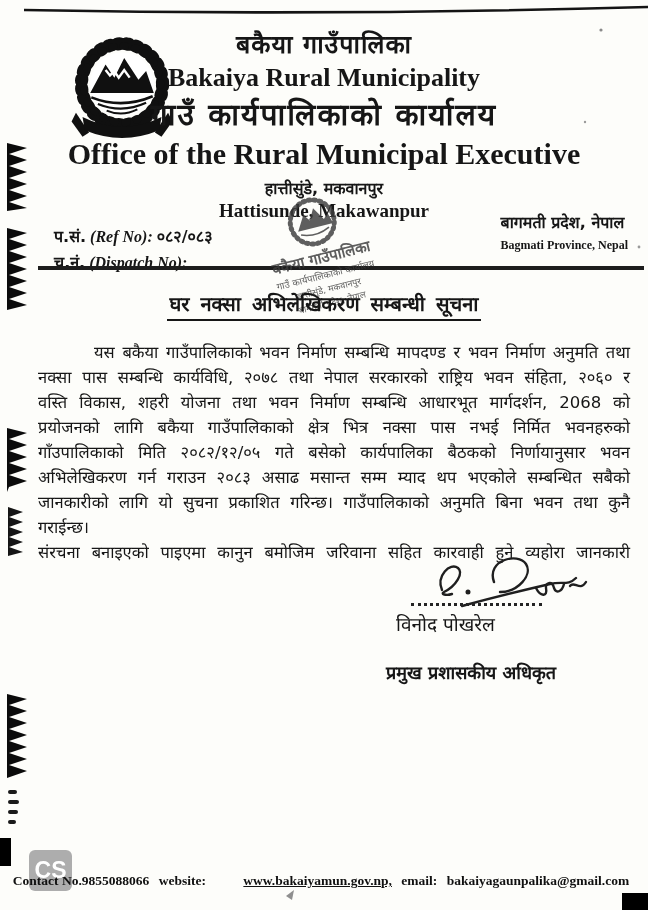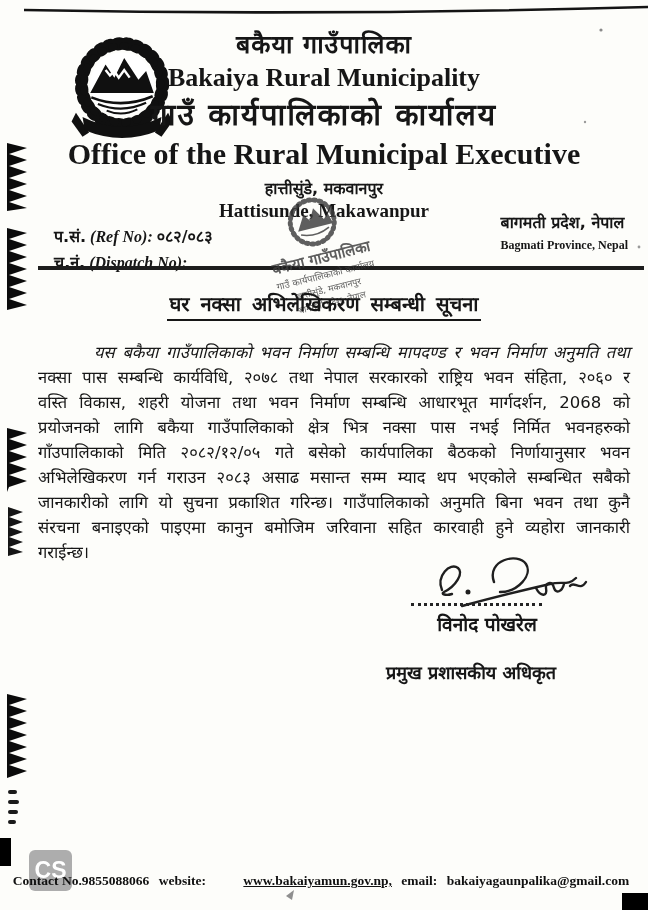--- a/index.html
+++ b/index.html
@@ -40,26 +40,26 @@
   .stamp { position:absolute; left:236px; top:193px; width:168px; height:128px; opacity:.82; filter:blur(.35px); }
 
   .subject-wrap { position:absolute; left:0; right:0; top:290px; text-align:center; }
   .subject {
     display:inline-block; font-size:20px; font-weight:700;
     border-bottom:2.2px solid #161616; padding:0 2px 2px 2px; word-spacing:4px;
   }
 
   .body-text { position:absolute; left:38px; top:340px; width:592px; font-size:16.5px; }
   .body-line { height:25px; line-height:25px; text-align:justify; text-align-last:justify; white-space:normal; }
-  .body-line.first { text-indent:56px;font-style:italic; }
+  .body-line.first { text-indent:56px; }
   .body-line.last { text-align-last:left; }
 
   .sig-scribble { position:absolute; left:428px; top:552px; width:170px; height:62px; }
   .sig-dots { position:absolute; left:411px; top:590px; width:131px; height:16px; border-bottom:3px dotted #242424; }
-  .sig-name { position:absolute; left:396px; top:611px; width:182px; text-align:center; font-size:19px; font-weight:700; }
+  .sig-name { position:absolute; left:396px; top:611px; width:182px; font-size:19px; font-weight:400; }
   .sig-title { position:absolute; left:386px; top:660px; width:202px; text-align:left; font-size:18px; font-weight:700; }
 
   .wm-badge {
     position:absolute; left:29px; top:850px; width:43px; height:41px;
     background:#adadad; border-radius:6px; color:#ffffff;
     font-family:"Liberation Sans",sans-serif; font-weight:700; font-size:23px;
     display:flex; align-items:center; justify-content:center;
   }
   .wm-text {
     position:absolute; left:80px; top:853px;
@@ -159,22 +159,22 @@
   </div>
 
   <div class="body-text np">
     <div class="body-line first">यस बकैया गाउँपालिकाको भवन निर्माण सम्बन्धि मापदण्ड र भवन निर्माण अनुमति तथा</div>
     <div class="body-line">नक्सा पास सम्बन्धि कार्यविधि, २०७८ तथा नेपाल सरकारको राष्ट्रिय भवन संहिता, २०६० र</div>
     <div class="body-line">वस्ति विकास, शहरी योजना तथा भवन निर्माण सम्बन्धि आधारभूत मार्गदर्शन, 2068 को</div>
     <div class="body-line">प्रयोजनको लागि बकैया गाउँपालिकाको क्षेत्र भित्र नक्सा पास नभई निर्मित भवनहरुको</div>
     <div class="body-line">गाँउपालिकाको मिति २०८२/१२/०५ गते बसेको कार्यपालिका बैठकको निर्णायानुसार भवन</div>
     <div class="body-line">अभिलेखिकरण गर्न गराउन २०८३ असाढ मसान्त सम्म म्याद थप भएकोले सम्बन्धित सबैको</div>
     <div class="body-line">जानकारीको लागि यो सुचना प्रकाशित गरिन्छ। गाउँपालिकाको अनुमति बिना भवन तथा कुनै</div>
+    <div class="body-line last">गराईन्छ।</div>
     <div class="body-line">संरचना बनाइएको पाइएमा कानुन बमोजिम जरिवाना सहित कारवाही हुने व्यहोरा जानकारी</div>
-    <div class="body-line last">गराईन्छ।</div>
   </div>
 
   <svg class="sig-scribble" viewBox="0 0 170 62" xmlns="http://www.w3.org/2000/svg">
     <g stroke="#1f1f1f" stroke-width="2.4" fill="none" stroke-linecap="round">
       <path d="M14,38 C8,24 22,10 30,16 C36,21 28,34 16,40 C12,42 18,44 24,42"></path>
       <circle cx="40" cy="40" r="1.3" fill="#1f1f1f"></circle>
       <path d="M66,30 C58,8 90,0 98,12 C105,23 90,40 72,40"></path>
       <path d="M34,54 C64,46 96,38 122,32 C134,29 140,34 148,26"></path>
       <path d="M108,36 C112,44 120,46 118,36 C117,31 124,28 126,36 C128,42 134,40 136,32"></path>
       <path d="M142,34 C146,28 152,40 158,30"></path>

